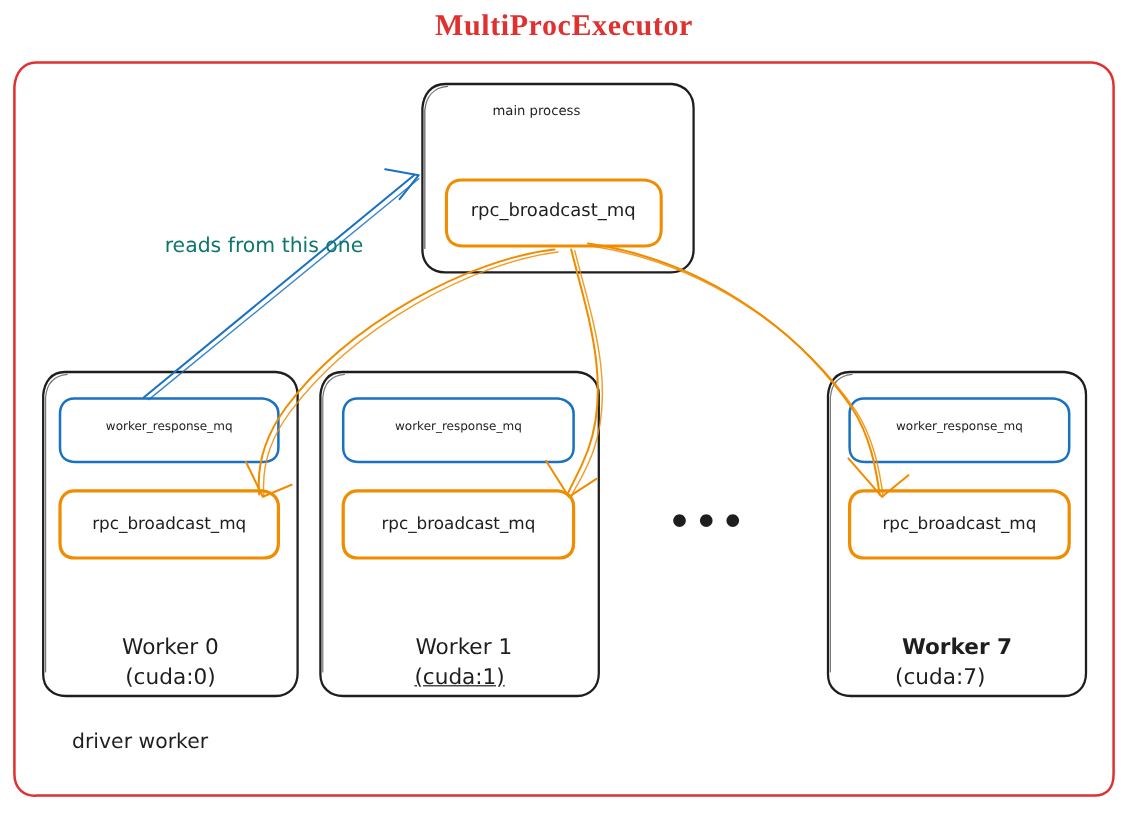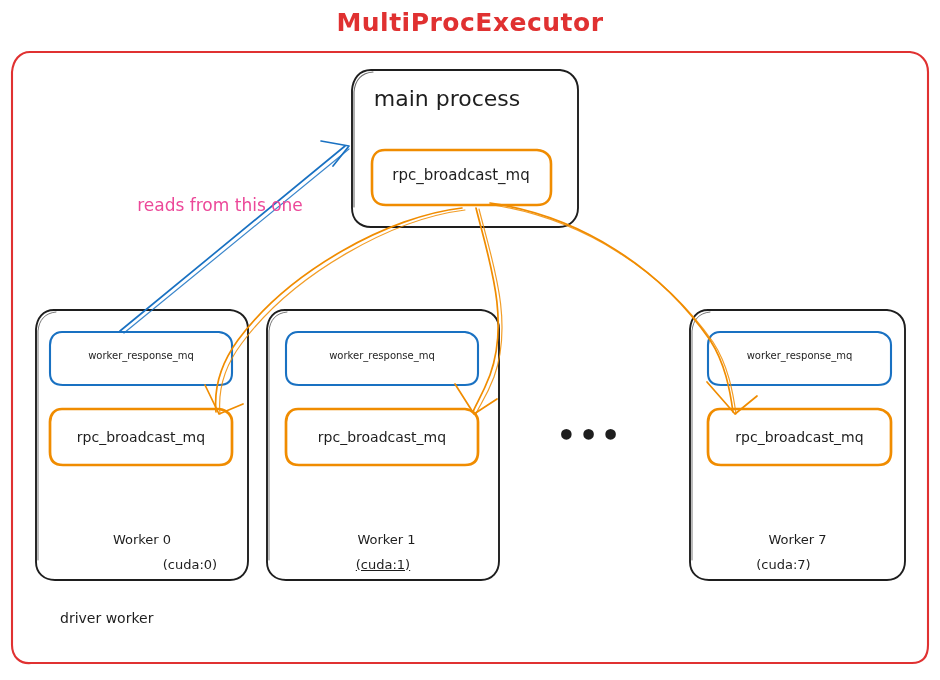--- a/index.html
+++ b/index.html
@@ -29,52 +29,53 @@
     white-space: nowrap;
     pointer-events: none;
   }
   #title {
     left: 0; top: 8px;
     width: 940px;
     font-size: 25px;
     font-weight: bold;
     color: #e03131;
     letter-spacing: 0.5px;
+    font-family: Liberation Serif, serif;
   }
   #main-proc-label {
     left: 352px; top: 86px;
     width: 190px;
-    font-size: 22px;
+    font-size: 11px;
   }
   #main-mq-label {
     left: 372px; top: 166px;
     width: 178px;
     font-size: 15px;
   }
   .wresp-label {
     font-size: 10px;
   }
   .wbcast-label {
     font-size: 14px;
   }
   .wname-label {
-    font-size: 13px;
+    font-size: 18px;
     line-height: 25px;
   }
   #reads-note {
     left: 100px; top: 195px;
     width: 240px;
     font-size: 17px;
-    color: #ec4899;
+    color: #0f766e;
   }
   #driver-note {
     left: 60px; top: 605px;
     width: 220px;
     text-align: left;
-    font-size: 14px;
+    font-size: 17px;
     line-height: 27px;
   }
   #ellipsis {
     left: 545px; top: 418px;
     width: 90px;
     font-size: 30px;
     font-weight: bold;
     letter-spacing: 3px;
     color: #1e1e1e;
   }
@@ -160,30 +161,30 @@
   <div class="lbl" id="title">MultiProcExecutor</div>
 
   <div class="lbl" id="main-proc-label">main process</div>
   <div class="lbl" id="main-mq-label">rpc_broadcast_mq</div>
 
   <div class="lbl" id="reads-note">reads from this one</div>
 
   <div class="lbl wresp-label" style="left:50px; top:350px; width:182px;">worker_response_mq</div>
   <div class="lbl wbcast-label" style="left:50px; top:429px; width:182px;">rpc_broadcast_mq</div>
   <div class="lbl wname-label" style="left:36px; top:527px; width:212px;">Worker 0</div>
-  <div class="lbl wname-label" style="left:36px; top:552px; width:212px;margin-left:48px;">(cuda:0)</div>
+  <div class="lbl wname-label" style="left:36px; top:552px; width:212px;">(cuda:0)</div>
 
   <div class="lbl wresp-label" style="left:291px; top:350px; width:182px;">worker_response_mq</div>
   <div class="lbl wbcast-label" style="left:291px; top:429px; width:182px;">rpc_broadcast_mq</div>
   <div class="lbl wname-label" style="left:267px; top:527px; width:239px;">Worker 1</div>
   <div class="lbl wname-label" style="left:267px; top:552px; width:232px;text-decoration:underline;">(cuda:1)</div>
 
   <div class="lbl wresp-label" style="left:708px; top:350px; width:183px;">worker_response_mq</div>
   <div class="lbl wbcast-label" style="left:708px; top:429px; width:183px;">rpc_broadcast_mq</div>
-  <div class="lbl wname-label" style="left:690px; top:527px; width:215px;">Worker 7</div>
+  <div class="lbl wname-label" style="left:690px; top:527px; width:215px;font-weight:bold;">Worker 7</div>
   <div class="lbl wname-label" style="left:690px; top:552px; width:187px;">(cuda:7)</div>
 
   <div class="lbl" id="ellipsis">•••</div>
 
   <div class="lbl" id="driver-note">
     <div>driver worker</div>
   </div>
 
 </div>
 

